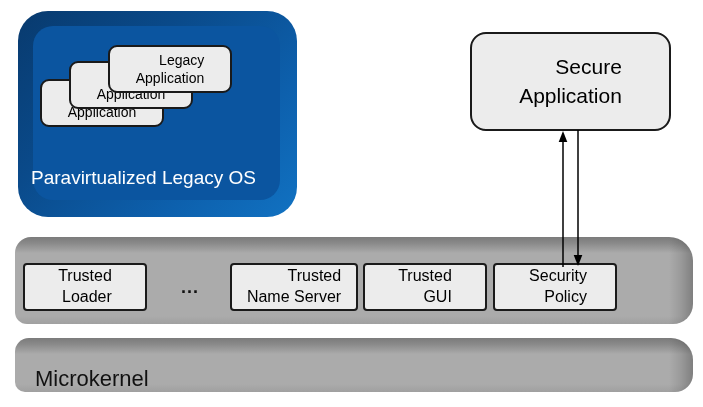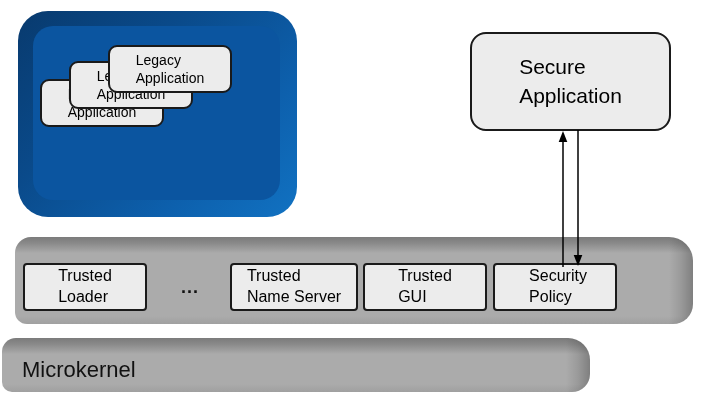--- a/index.html
+++ b/index.html
@@ -39,21 +39,21 @@
 
   
   .component {
     position: absolute;
     box-sizing: border-box;
     background: #ececec;
     border: 2px solid #1a1a1a;
     display: flex;
     align-items: center;
     justify-content: center;
-    text-align: left;
+    text-align: right;
     white-space: pre-line;
     color: #000000;
   }
 
   .app {
     width: 124px; height: 48px;
     border-radius: 9px;
     font-size: 14px;
     line-height: 1.3;
   }
@@ -83,22 +83,22 @@
   .slab {
     position: absolute;
     z-index: 1;
     background:
       linear-gradient(to right, rgba(0,0,0,0) calc(100% - 24px), rgba(0,0,0,0.10) calc(100% - 12px), rgba(0,0,0,0.26) 100%),
       linear-gradient(to bottom, #7b7b7b 0px, #898989 6px, #9d9d9d 12px, #ababab 16px, #ababab calc(100% - 8px), #a0a0a0 100%);
     border-radius: 16px 24px 20px 12px;
   }
   .services-bar   { left: 15px; top: 237px; width: 678px; height: 87px; }
   .microkernel-bar {
-    left: 2px; top: 338px; width: 588px; height: 54px;
-    display: flex; align-items: center;
+    left: 15px; top: 338px; width: 678px; height: 54px;
+    display: flex; align-items: flex-end;
     border-radius: 14px 22px 18px 10px;
   }
   .mk-label {
     padding-left: 20px;
     padding-top: 9px;
     font-size: 22px;
     color: #111111;
   }
 
   
@@ -132,20 +132,21 @@
 <div class="canvas">
 
   <div class="legacy-os">
     <div class="legacy-os-face"></div>
     <div class="component app app-back">Legacy
 Application</div>
     <div class="component app app-mid">Legacy
 Application</div>
     <div class="component app app-front">Legacy
 Application</div>
+    <div class="os-label">Paravirtualized Legacy OS</div>
   </div>
 
   <div class="component secure-app">Secure
 Application</div>
 
   <svg class="arrows" width="50" height="137" viewBox="0 0 50 137">
     <g>
       <line x1="18" y1="10" x2="18" y2="137"></line>
       <polygon points="18,1 13.7,12 22.3,12"></polygon>
     </g>

